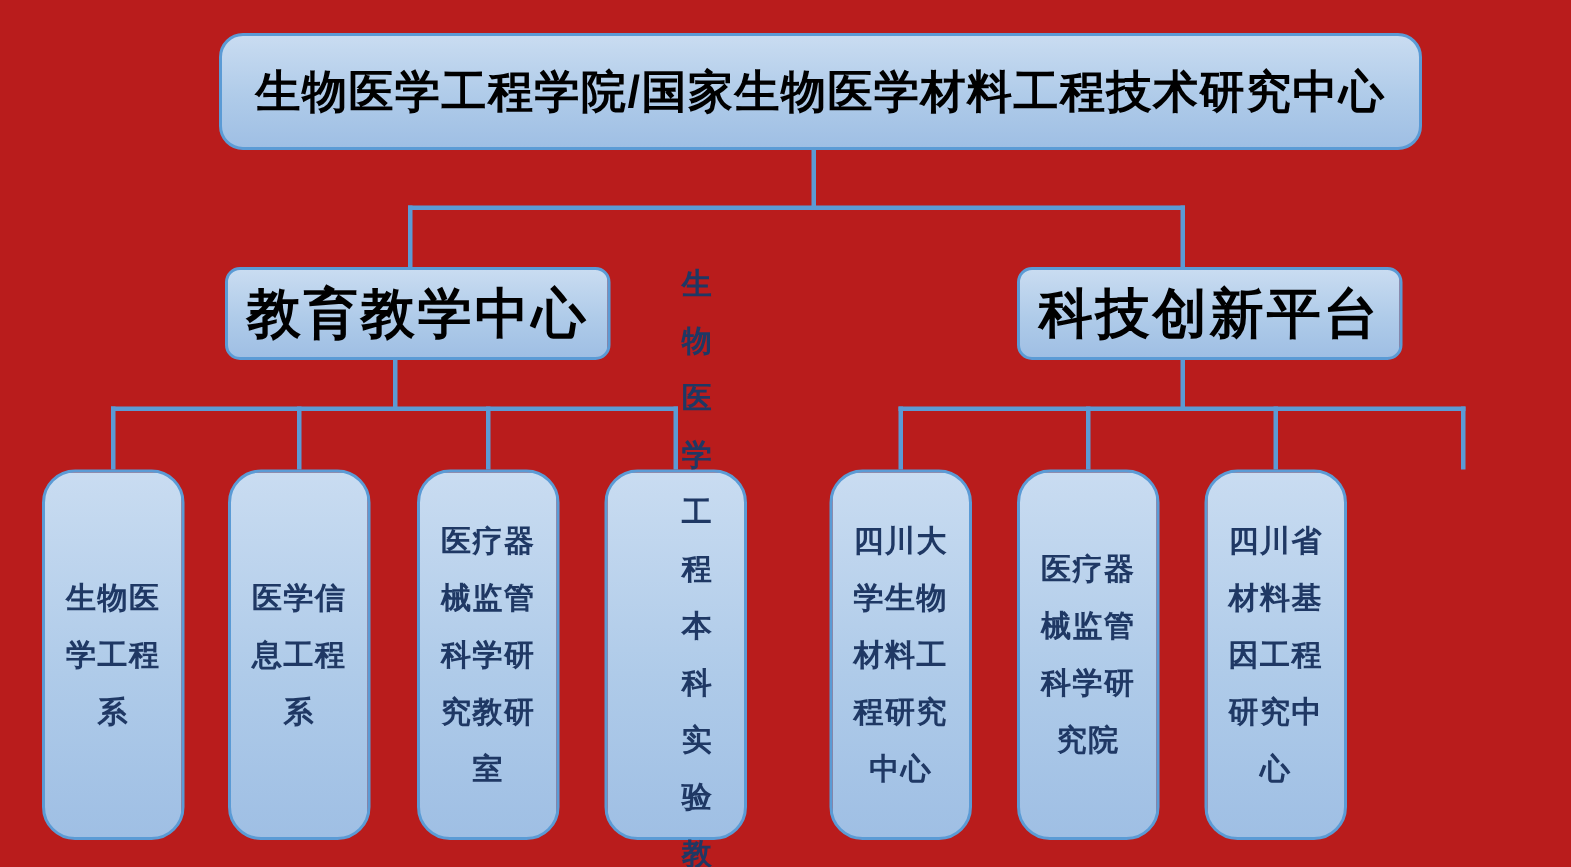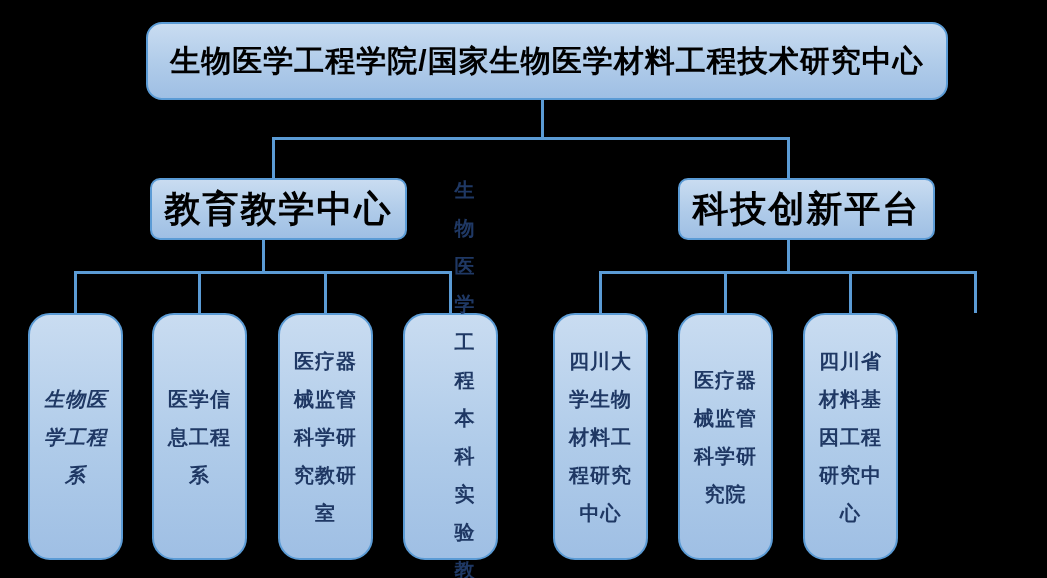--- a/index.html
+++ b/index.html
@@ -1,20 +1,20 @@
 <!DOCTYPE html>
 <html><head>
 <meta charset="utf-8">
 <style>
   html, body { margin: 0; padding: 0; background: #ffffff; }
   .stage {
     position: relative;
     width: 1047px;
     height: 578px;
-    background: #000000;
+    background: #b91c1c;
     font-family: "Liberation Sans", sans-serif;
     overflow: hidden;
   }
   .box {
     position: absolute;
     box-sizing: border-box;
     border: 2.5px solid #5B9BD5;
     background: linear-gradient(180deg, #C9DCF1 0%, #AFCBE9 55%, #9FBFE4 100%);
     display: flex;
     align-items: center;
@@ -33,21 +33,21 @@
     letter-spacing: 2px;
   }
   .m0 { left: 150px; }
   .m1 { left: 678px; }
   .leaf {
     top: 313px; width: 95px; height: 247px;
     border-radius: 22px; font-size: 20px; color: #1F3864;
     line-height: 38px; padding: 0 14px;
     word-break: break-all; letter-spacing: 1px;
   }
-  .b1 { left: 28px; font-style: italic; }  .b2 { left: 152px; } .b3 { left: 278px; } .b4 { left: 403px; padding-left: 43px; }
+  .b1 { left: 28px; }  .b2 { left: 152px; } .b3 { left: 278px; } .b4 { left: 403px; padding-left: 43px; }
   .b5 { left: 553px; } .b6 { left: 678px; } .b7 { left: 803px; } .b8 { left: 928px; }
   .line {
     position: absolute;
     background: #5B9BD5;
   }
 </style>
 </head>
 <body>
 
 <div class="stage">

